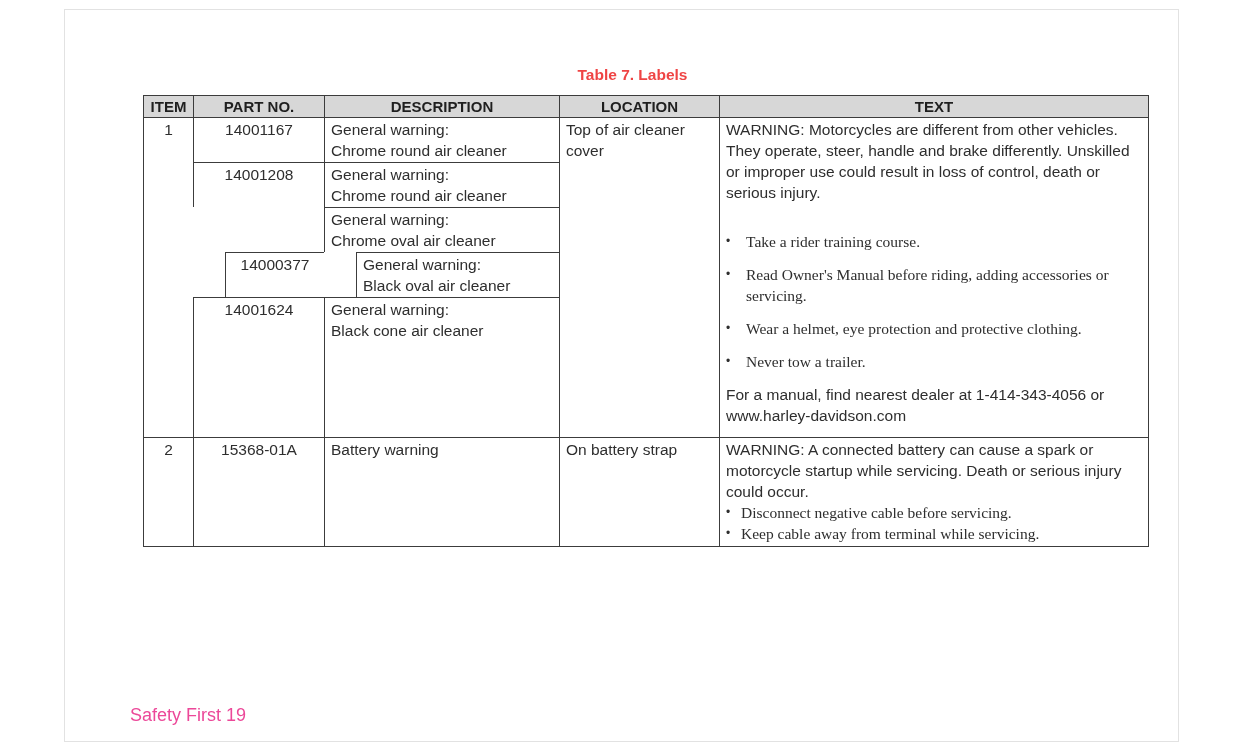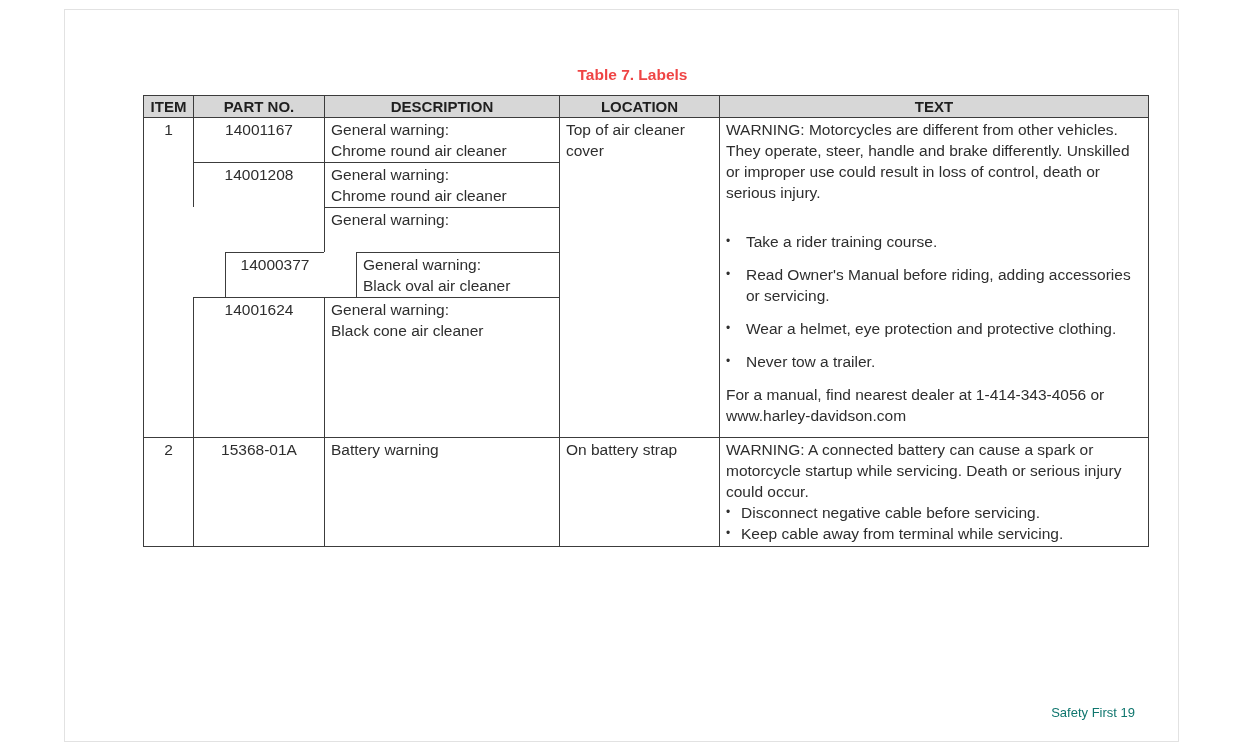--- a/index.html
+++ b/index.html
@@ -68,28 +68,27 @@
   .para  { margin: 0 0 28px 0; }
   .para0 { margin: 0; }
   .bullet { display: flex; margin: 0 0 12px 0; }
   .bullet.tight { margin: 0; }
   .bullet .marker {
     flex: none; width: 20px;
     font-size: 12px; line-height: 21px;
     color: #2e2e2e;
   }
   .bullet.tight .marker { width: 15px; }
-  .bullet .btext { flex: 1; }
+  .bullet .btext { flex: 1; font-family: Liberation Serif, serif; }
   .page-footer {
     position: absolute;
     left: 130px; top: 705px;
     width: 1005px;
-    text-align: right;
-    font-size: 13px;
-    color: #0f766e;
+    font-size: 18px;
+    color: #ec4899;
   }
 </style>
 </head>
 <body>
 
 <div>
   <div class="scan-edge"></div>
 
   <div class="caption">Table 7. Labels</div>
 
@@ -110,20 +109,21 @@
     </div>
 
     <div class="cell center gc2 gr3">14001208</div>
     <div class="cell gc3 gr3">
       <div>General warning:</div>
       <div>Chrome round air cleaner</div>
     </div>
 
     <div class="cell gc3 gr4">
       <div>General warning:</div>
+      <div>Chrome oval air cleaner</div>
     </div>
 
     <div class="cell center gc2 gr5">14000377</div>
     <div class="cell gc3 gr5">
       <div>General warning:</div>
       <div>Black oval air cleaner</div>
     </div>
 
     <div class="cell center gc2 gr6">14001624</div>
     <div class="cell gc3 gr6">

